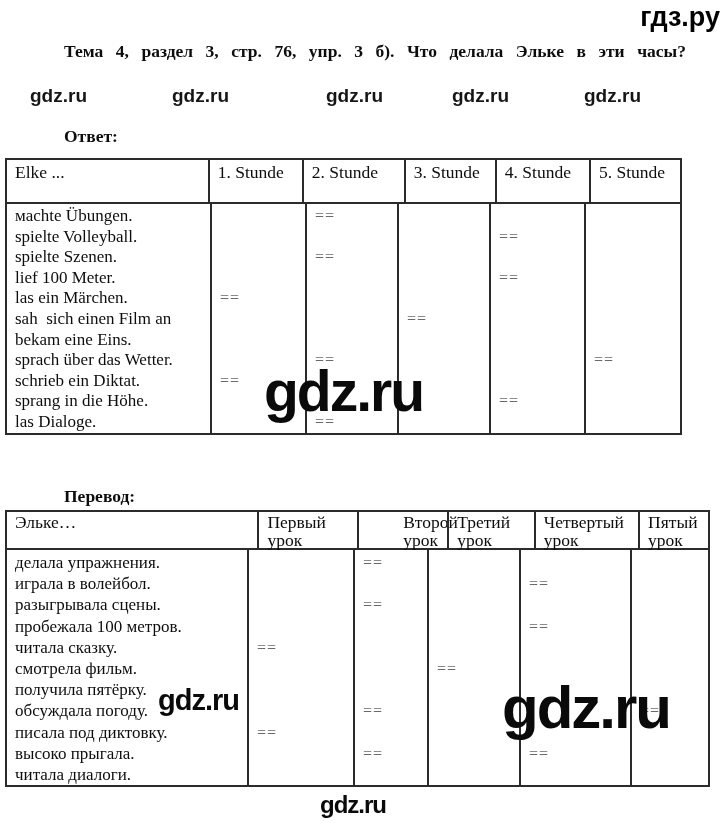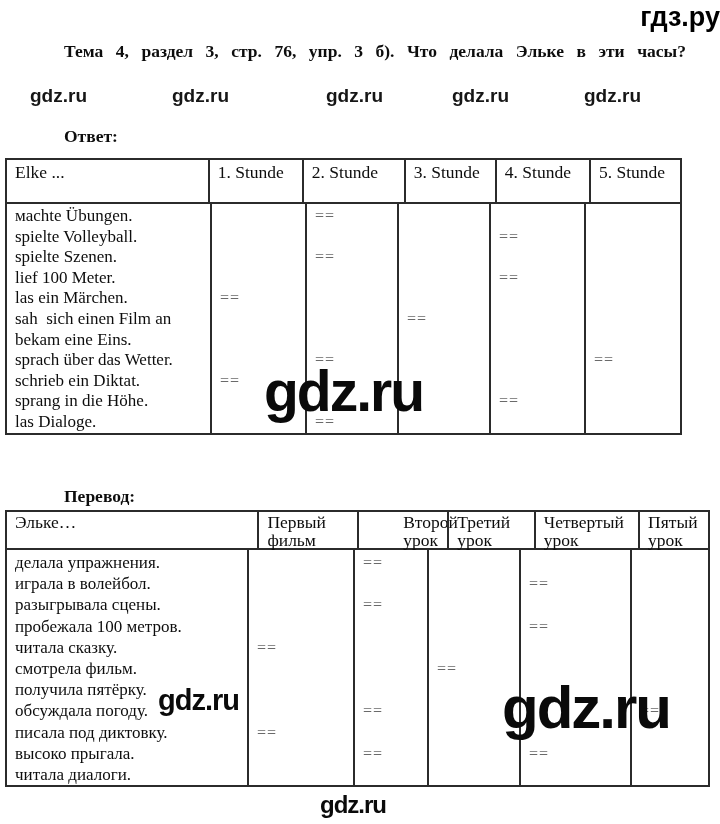--- a/index.html
+++ b/index.html
@@ -152,21 +152,21 @@
       </div>
     </div>
 
   <span class="wm" id="wm-big1">gdz.ru</span>
 
   <div class="sec-label" id="translation-label">Перевод:</div>
 
   <div class="xtable" id="russian-table">
       <div class="thead">
         <div class="th" style="width: 268px;">Эльке…</div>
-        <div class="th" style="width: 106px;">Первый фильм</div>
+        <div class="th" style="width: 106px;">Первый урок</div>
         <div class="th" style="width: 74px; padding-left: 44px;">Второй урок</div>
         <div class="th" style="width: 92px; margin-left: 16px;">Третий урок</div>
         <div class="th" style="width: 111px;">Четвертый урок</div>
         <div class="th" style="width: 74px;">Пятый урок</div>
       </div>
       <div class="tbody">
         <div class="bcol" style="width: 240px;">
           <div class="bline">делала упражнения.</div>
           <div class="bline">играла в волейбол.</div>
           <div class="bline">разыгрывала сцены.</div>

